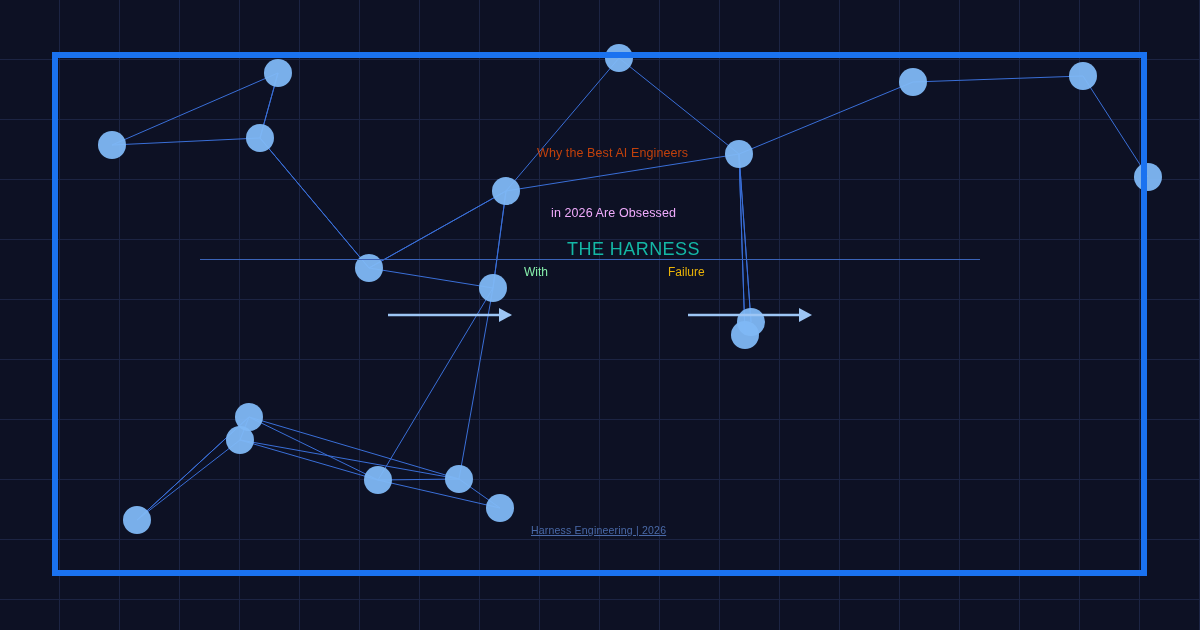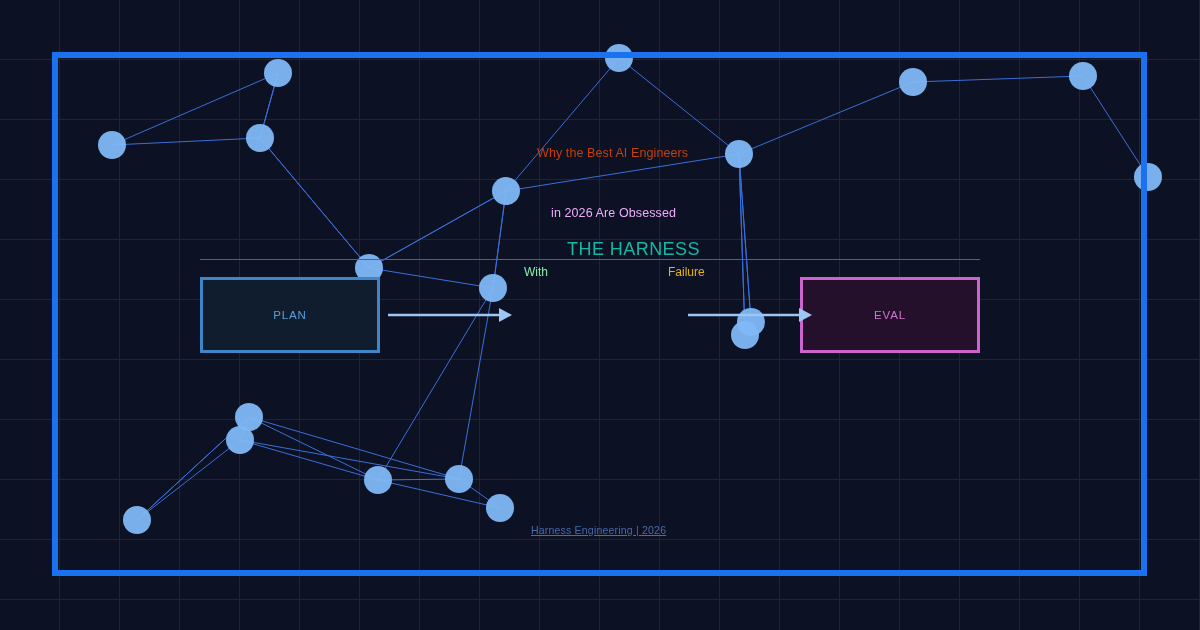--- a/index.html
+++ b/index.html
@@ -213,26 +213,20 @@
 
   <div id="frame" style="left: 52px; top: 52px; width: 1095px; height: 524px; border-width: 6px; border-color: rgb(26, 114, 240);"></div>
 
   <div class="txt" id="title-line1" style="color: #c2410c;">Why the Best AI Engineers</div>
   <div class="txt" id="title-line2" style="color: #f0abfc;">in 2026 Are Obsessed</div>
   <div class="txt" id="brand">THE HARNESS</div>
   <div id="divider" style="background: rgb(58, 99, 184);"></div>
   <div class="txt" id="sub-with">With</div>
   <div class="txt" id="sub-failure">Failure</div>
 
-  <div class="stagebox" id="box-plan" style="left: 200px; top: 277px; width: 180px; height: 76px; border-color: rgb(63, 134, 200); background: rgb(16, 29, 46);">
-    <span class="stagebox-label" style="color: rgb(85, 160, 221);">PLAN</span>
-  </div>
-  <div class="stagebox" id="box-eval" style="left: 800px; top: 277px; width: 180px; height: 76px; border-color: rgb(205, 99, 205); background: rgb(36, 16, 42);">
-    <span class="stagebox-label" style="color: rgb(207, 118, 207);">EVAL</span>
-  </div>
 
   <svg id="flow" viewBox="0 0 1200 630" xmlns="http://www.w3.org/2000/svg">
     <g id="flow-g">
         <line x1="388" y1="315" x2="501" y2="315" stroke="#9dc6f5" stroke-width="2.4"></line>
         <polygon points="512,315 499,308 499,322" fill="#9dc6f5"></polygon>
         <line x1="688" y1="315" x2="801" y2="315" stroke="#9dc6f5" stroke-width="2.4"></line>
         <polygon points="812,315 799,308 799,322" fill="#9dc6f5"></polygon>
       </g>
   </svg>
 

